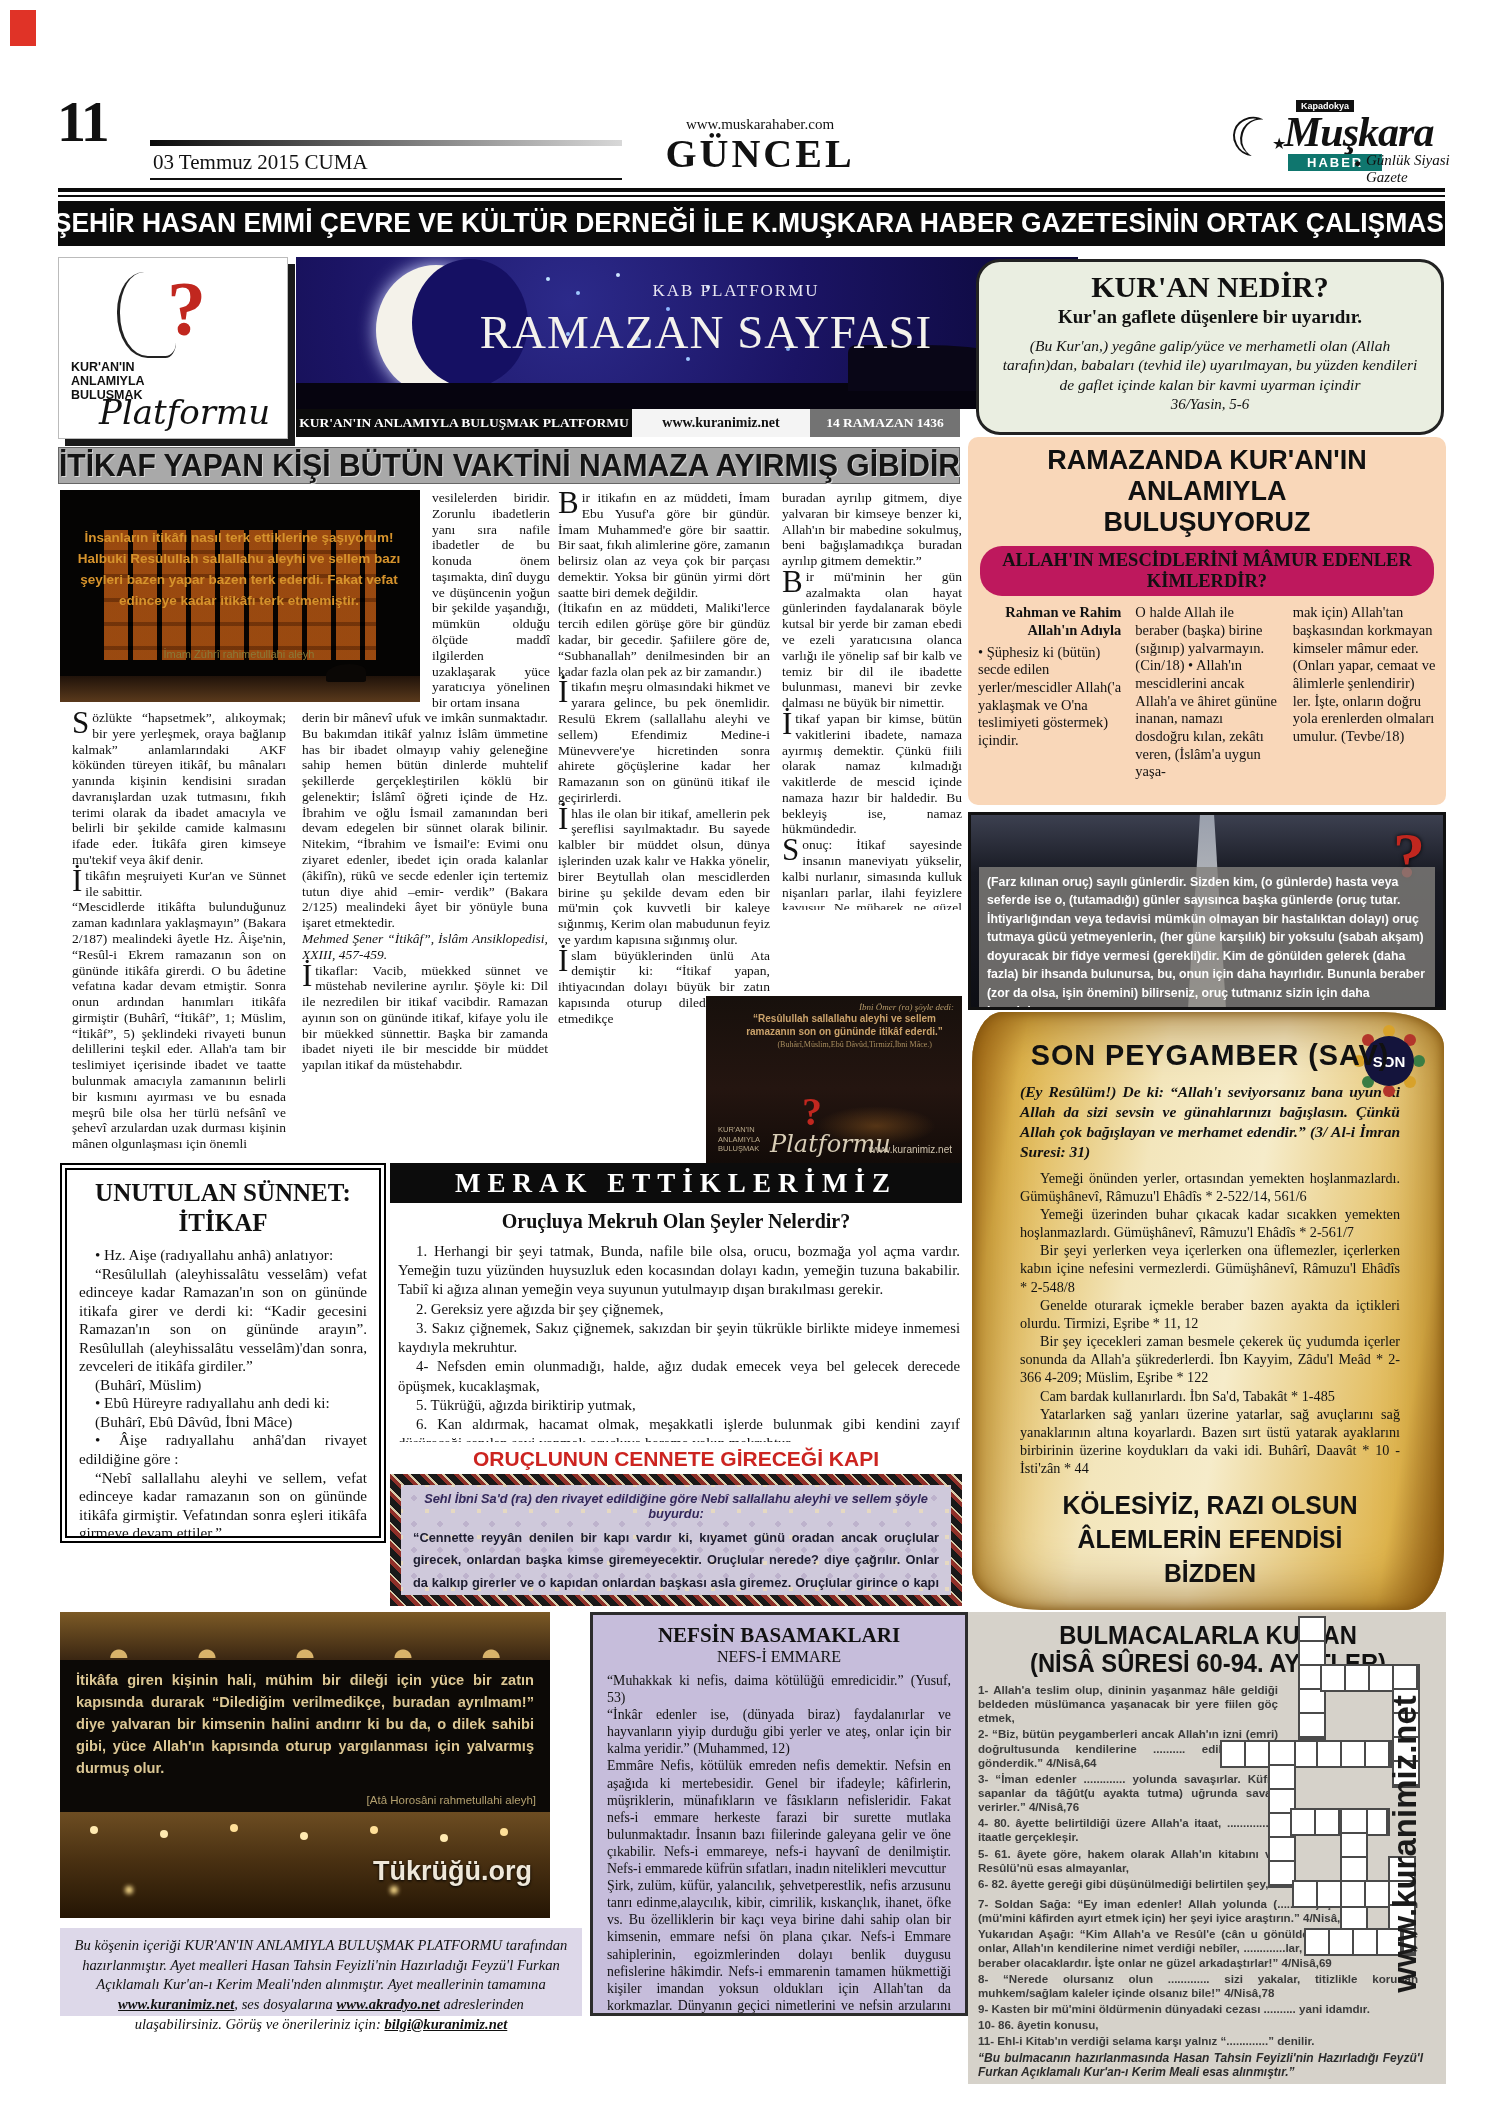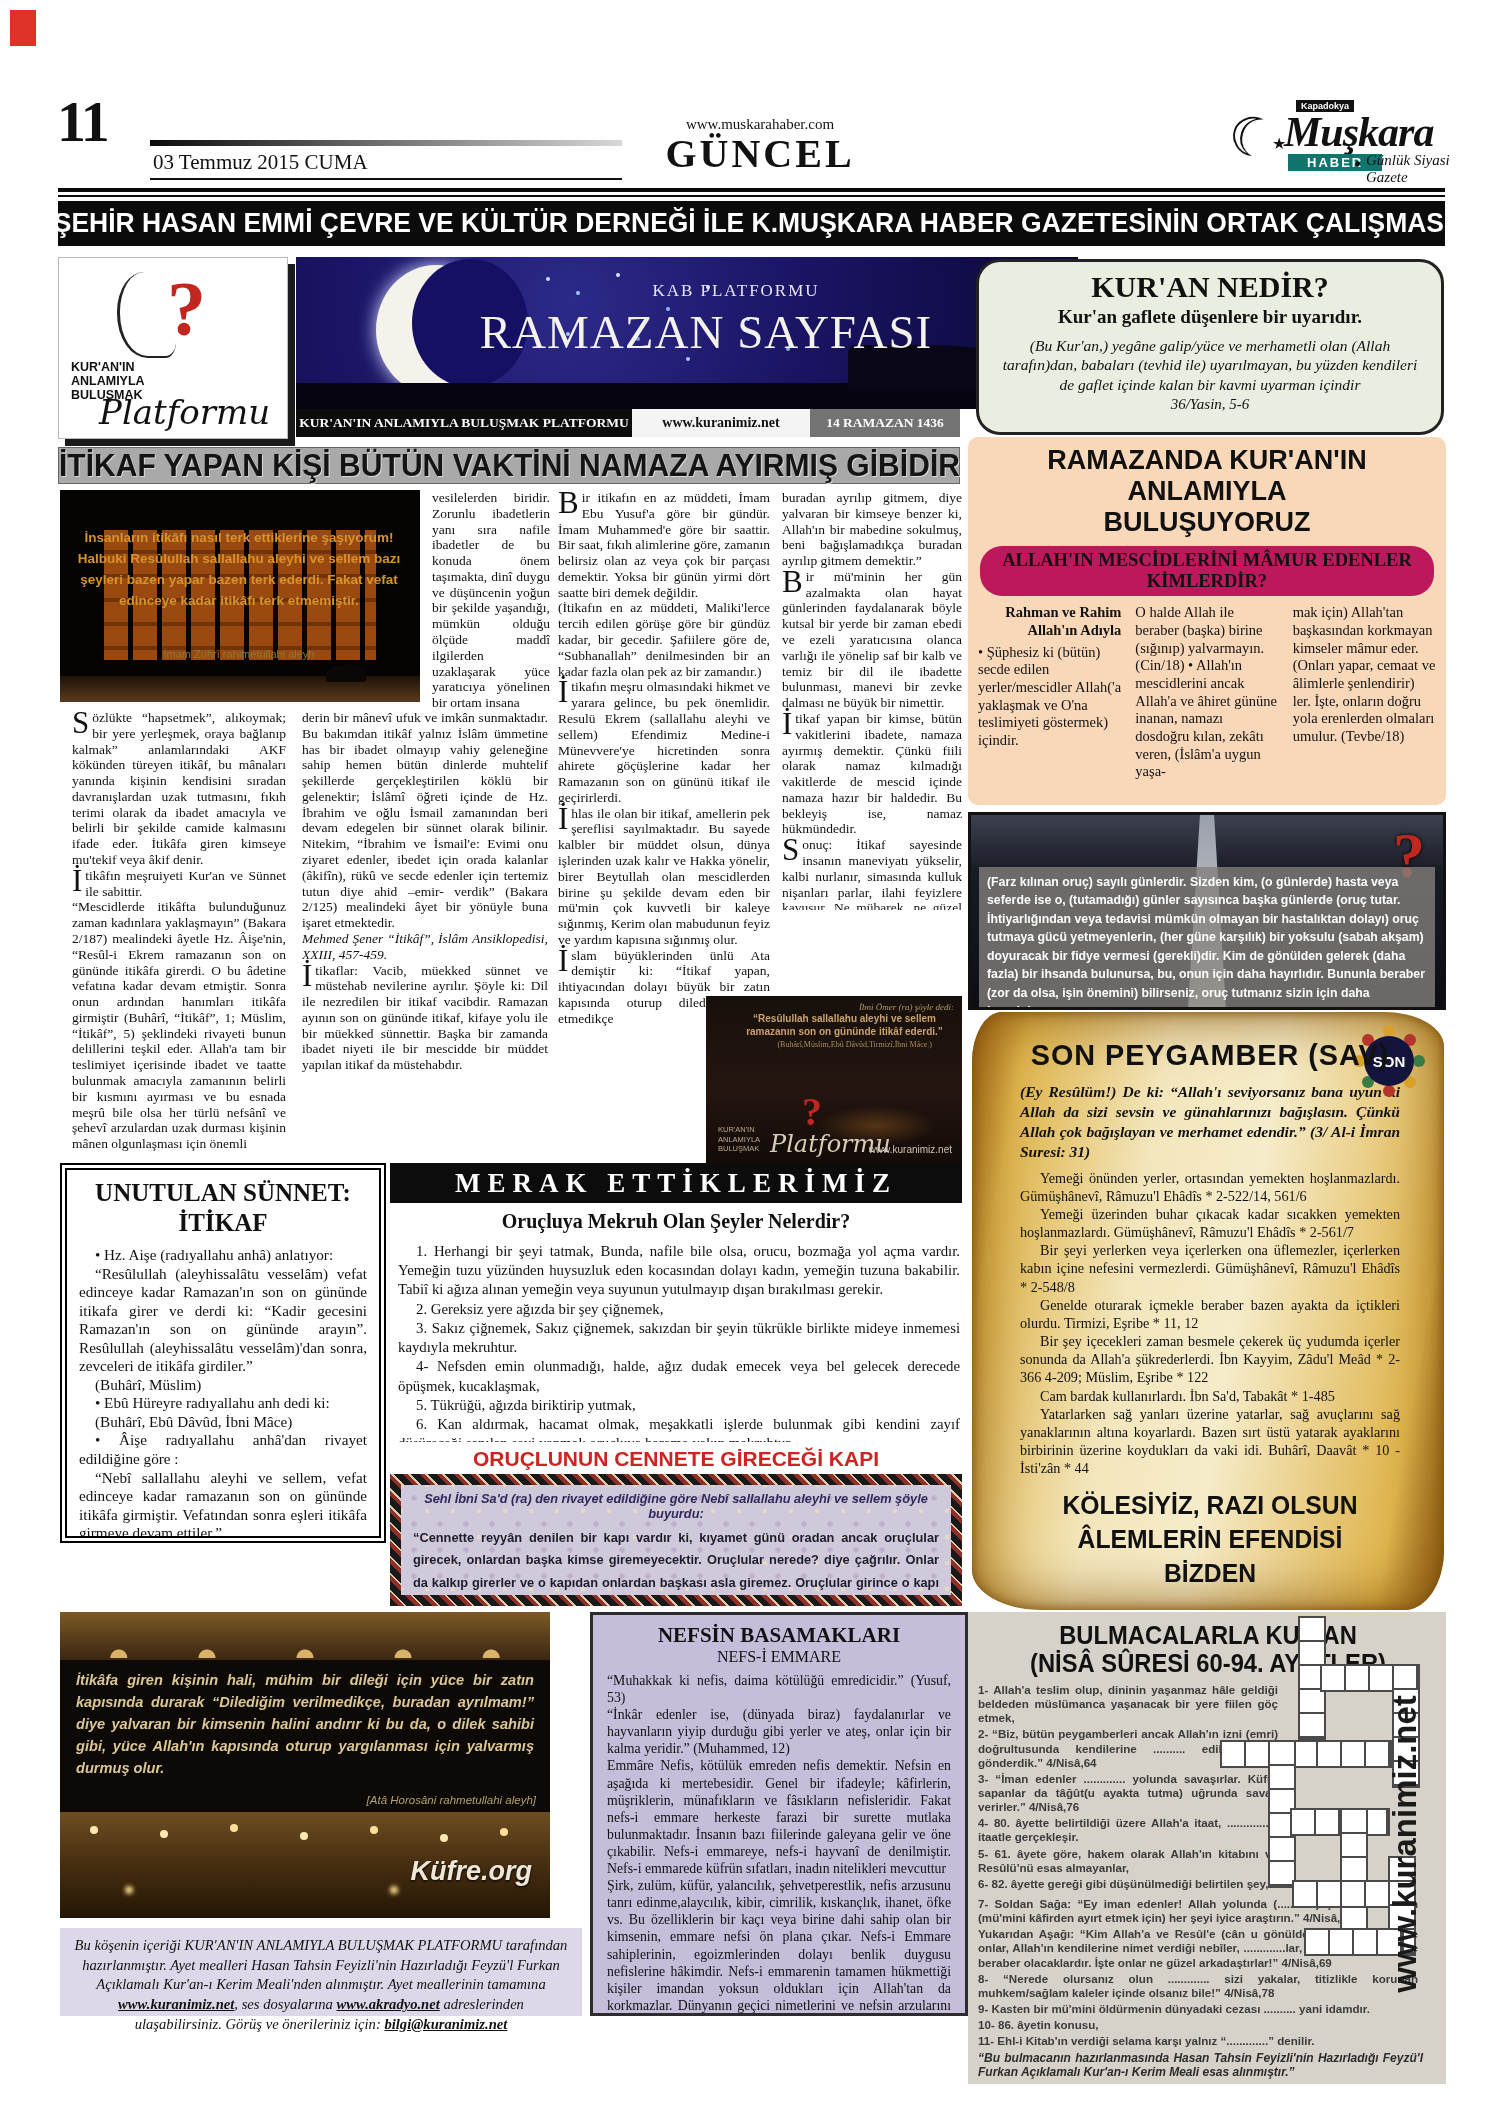--- a/index.html
+++ b/index.html
@@ -116,21 +116,21 @@
   #merakbar span{font-weight:bold;font-size:27px;letter-spacing:7px;}
   #meraksub{left:390px;top:1210px;width:572px;text-align:center;font-weight:bold;font-size:20px;}
   #meraklist{left:398px;top:1242px;width:562px;height:200px;font-size:14.8px;line-height:1.3;overflow:hidden;}
   #meraklist p{text-align:justify;text-indent:18px;margin:0;}
   #kapit{left:390px;top:1447px;width:572px;text-align:center;color:#cc2420;font-family:"Liberation Sans",sans-serif;font-weight:bold;font-size:21px;}
   #kapibox{left:390px;top:1474px;width:572px;height:132px;box-sizing:border-box;background:repeating-linear-gradient(45deg,#191919 0 6px,#8f2f28 6px 10px,#d9ccab 10px 12px);padding:11px;}
   #kapibox .in{width:100%;height:100%;box-sizing:border-box;background:#cfc9db;background-image:radial-gradient(#bdb2cc 14%,transparent 15%),radial-gradient(#e6d9c2 12%,transparent 13%);background-size:26px 26px,26px 26px;background-position:0 0,13px 13px;padding:6px 12px;overflow:hidden;}
   #kapibox .i{font-style:italic;font-weight:bold;color:#33285a;font-size:12.8px;text-align:center;font-family:"Liberation Sans",sans-serif;}
   #kapibox .q{font-size:12.8px;font-weight:bold;color:#1c1c2e;line-height:1.75;margin-top:6px;font-family:"Liberation Sans",sans-serif;text-align:justify;}
   
-  #mosq2{left:60px;top:1612px;width:490px;height:306px;overflow:hidden;background:linear-gradient(180deg,#6b4c20 0%,#8a6428 8%,#2c1c0c 20%);font-style:italic;}
+  #mosq2{left:60px;top:1612px;width:490px;height:306px;overflow:hidden;background:linear-gradient(180deg,#6b4c20 0%,#8a6428 8%,#2c1c0c 20%);}
   #mosq2 .top{position:absolute;left:0;top:0;width:100%;height:48px;background:linear-gradient(180deg,#7c5a26,#3a2612);}
   #mosq2 .arch{position:absolute;left:0;top:6px;width:100%;height:40px;background:radial-gradient(circle at 12% 100%,#d9b36a 8px,transparent 9px),radial-gradient(circle at 30% 100%,#d9b36a 8px,transparent 9px),radial-gradient(circle at 50% 100%,#d9b36a 8px,transparent 9px),radial-gradient(circle at 70% 100%,#d9b36a 8px,transparent 9px),radial-gradient(circle at 88% 100%,#d9b36a 8px,transparent 9px);}
   #mosq2 .blk{position:absolute;left:0;top:48px;width:100%;height:152px;background:#0c0906;color:#dcc794;padding:10px 16px;box-sizing:border-box;}
   #mosq2 .blk .q{font-family:"Liberation Sans",sans-serif;font-weight:bold;font-size:14.6px;line-height:1.5;text-align:justify;}
   #mosq2 .blk .s{position:absolute;right:14px;bottom:6px;font-size:11.5px;color:#b3a06f;font-family:"Liberation Sans",sans-serif;}
   #mosq2 .ph{position:absolute;left:0;top:200px;width:100%;height:106px;background:linear-gradient(180deg,#6d4d22 0%,#4a3112 45%,#241504 100%);}
   #mosq2 .lamps{position:absolute;left:30px;top:14px;width:8px;height:8px;border-radius:50%;background:#ffe9b0;box-shadow:70px 4px 0 #ffe9b0,140px -2px 0 #ffdf98,210px 6px 0 #ffe9b0,280px 0 0 #ffdf98,350px 8px 0 #ffe9b0,410px 2px 0 #ffdf98,35px 60px 4px #f7d98a,300px 60px 4px #f7d98a;}
   #mosq2 .wm{position:absolute;right:18px;top:44px;color:#efe8da;font-family:"Liberation Sans",sans-serif;font-weight:bold;font-size:27px;text-shadow:0 1px 3px #000;}
   #credit{left:60px;top:1928px;width:522px;height:88px;background:#ddd8e9;box-sizing:border-box;padding:8px 14px;font-style:italic;font-size:14.6px;text-align:center;line-height:1.35;}
   #credit .u{font-weight:bold;text-decoration:underline;font-style:italic;}
@@ -383,21 +383,21 @@
   <div class="abs" id="mosq2">
     <div class="top">
         <div class="arch"></div>
       </div>
     <div class="blk">
       <div class="q">İtikâfa giren kişinin hali, mühim bir dileği için yüce bir zatın kapısında durarak “Dilediğim verilmedikçe, buradan ayrılmam!” diye yalvaran bir kimsenin halini andırır ki bu da, o dilek sahibi gibi, yüce Allah'ın kapısında oturup yargılanması için yalvarmış durmuş olur.</div>
       <div class="s">[Atâ Horosâni rahmetullahi aleyh]</div>
     </div>
     <div class="ph">
       <div class="lamps"></div>
-      <div class="wm">Küfre.org</div>
+      <div class="wm">Tükrüğü.org</div>
     </div>
   </div>
 
   <div class="abs" id="credit">
     <span>Bu köşenin içeriği KUR'AN'IN ANLAMIYLA BULUŞMAK PLATFORMU tarafından hazırlanmıştır. Ayet mealleri Hasan Tahsin Feyizli'nin Hazırladığı Feyzü'l Furkan Açıklamalı Kur'an-ı Kerim Meali'nden alınmıştır. Ayet meallerinin tamamına </span><span class="u">www.kuranimiz.net</span><span>, ses dosyalarına </span><span class="u">www.akradyo.net</span><span> adreslerinden ulaşabilirsiniz. Görüş ve önerileriniz için: </span><span class="u">bilgi@kuranimiz.net</span>
   </div>
 
   <div class="abs" id="nefs">
     <div class="t">NEFSİN BASAMAKLARI</div>
     <div class="st">NEFS-İ EMMARE</div>

